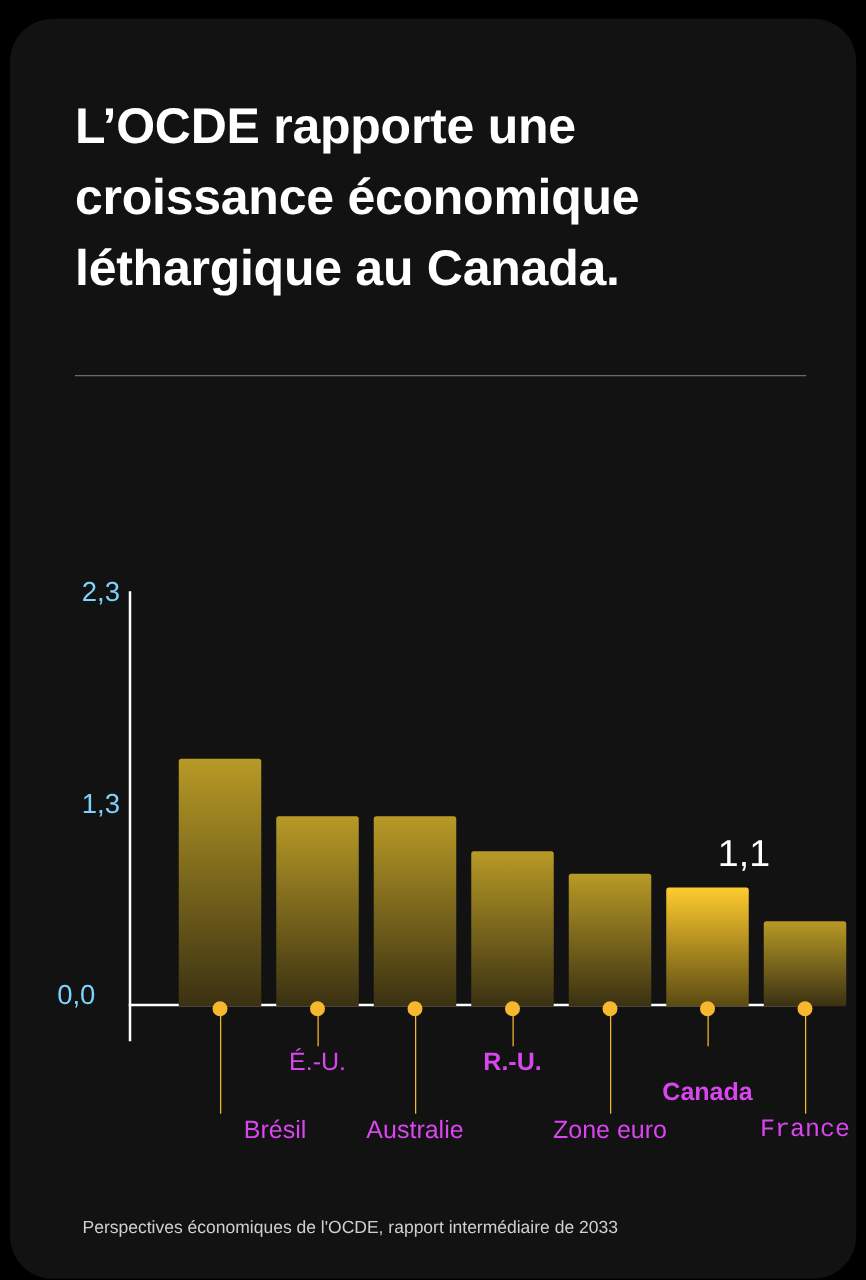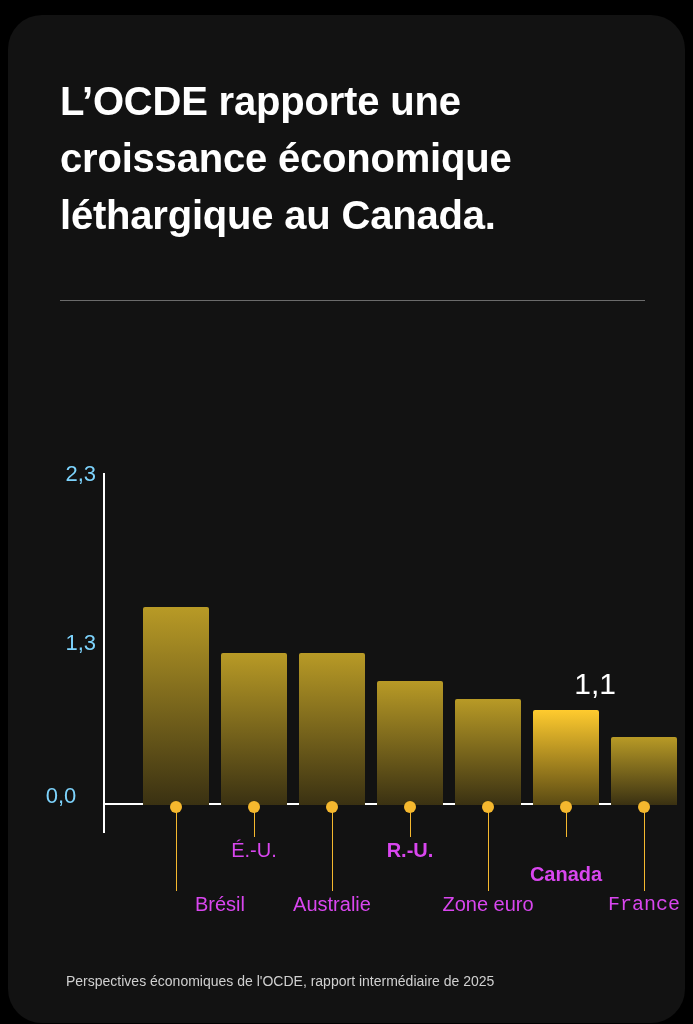--- a/index.html
+++ b/index.html
@@ -207,14 +207,14 @@
       <div class="leader" style="left:461px; height:30px;"></div>
       <div class="cat-label bold" style="left:461px; top:34px;margin-top:24px;">Canada</div>
 
       <div class="dot" style="left:533px;"></div>
       <div class="leader" style="left:539px; height:84px;"></div>
       <div class="cat-label" style="left:539px; top:88px;font-family:Liberation Mono, monospace;">France</div>
     </div>
 
   </div>
 
-  <div class="source">Perspectives économiques de l'OCDE, rapport intermédiaire de 2025</div>
+  <div class="source">Perspectives économiques de l'OCDE, rapport intermédiaire de 2033</div>
 </div>
 
 </body></html>

